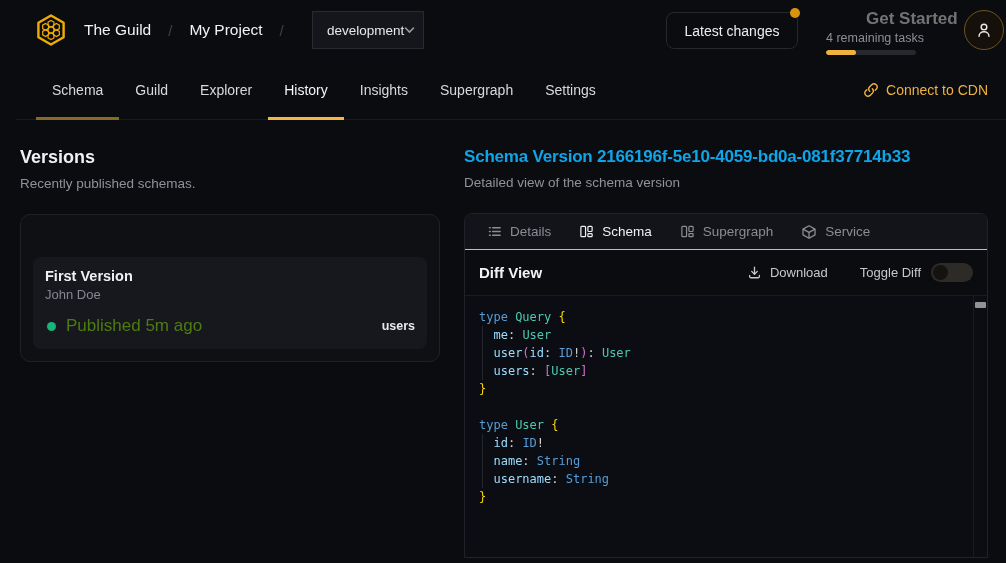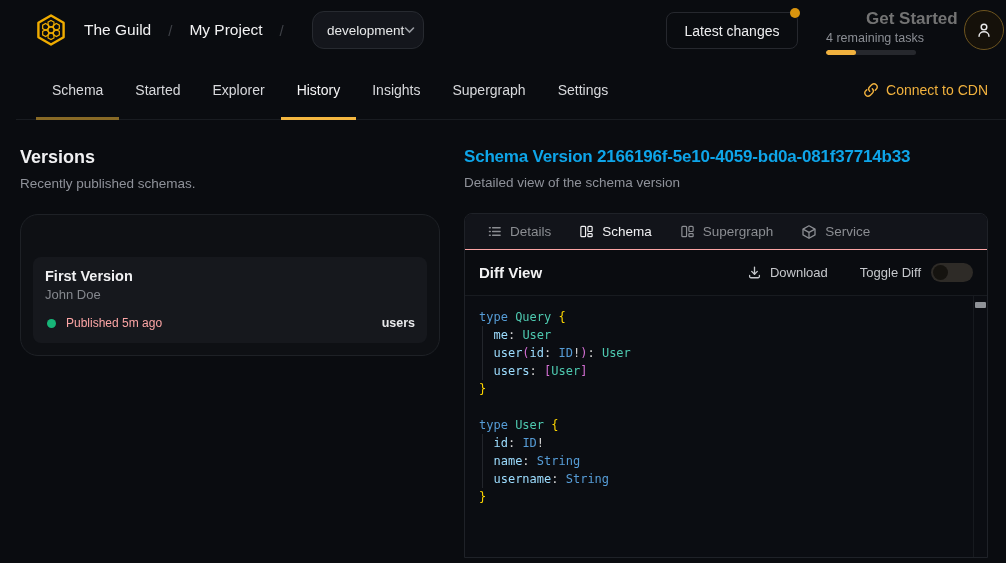--- a/index.html
+++ b/index.html
@@ -5,21 +5,21 @@
   html,body{margin:0;padding:0;background:#0a0c10;}
   body{font-family:"Liberation Sans",sans-serif;color:#ededef;-webkit-font-smoothing:antialiased;}
   .screen{position:relative;width:1006px;height:563px;overflow:hidden;background:#0a0c10;padding-left:16px;}
 
   
   .app-header{position:relative;height:60px;}
   .logo{position:absolute;left:18px;top:13px;width:34px;height:34px;cursor:pointer;}
   .breadcrumb{position:absolute;left:68px;top:0;height:60px;display:flex;align-items:center;gap:17px;font-size:15.5px;}
   .crumb{color:#f2f2f3;font-weight:500;cursor:pointer;}
   .sep{color:#3e4147;font-size:15px;}
-  .target-select{position:absolute;left:296px;top:11px;width:112px;height:38px;background:#14161c;border:1px solid #272a30;border-radius:12px;color:#e8e9ea;font-size:13.5px;display:flex;align-items:center;justify-content:space-between;padding:0 12px 0 14px;cursor:pointer;font-family:inherit;box-sizing:border-box;}
+  .target-select{position:absolute;left:296px;top:11px;width:112px;height:38px;background:#14161c;border:1px solid #272a30;border-radius:0;color:#e8e9ea;font-size:13.5px;display:flex;align-items:center;justify-content:space-between;padding:0 12px 0 14px;cursor:pointer;font-family:inherit;box-sizing:border-box;}
   .latest{position:absolute;left:630px;top:12px;width:132px;height:37px;background:transparent;border:1px solid #26282e;border-radius:8px;color:#ededef;font-size:14px;cursor:pointer;font-family:inherit;margin-left:20px;}
   .notif-dot{position:absolute;top:-5px;right:-3px;width:10px;height:10px;border-radius:50%;background:#d9940e;}
   .get-started{position:absolute;left:810px;top:9px;cursor:pointer;}
   .gs-title{font-size:17px;font-weight:600;color:#737373;margin-left:40px;}
   .gs-sub{font-size:12.5px;color:#8b8e94;margin-top:2px;}
   .gs-bar{margin-top:5px;width:90px;height:5px;border-radius:3px;background:#26282d;overflow:hidden;}
   .gs-fill{height:100%;background:#f0b13e;border-radius:3px;}
   .avatar{position:absolute;left:948px;top:10px;width:40px;height:40px;border-radius:50%;border:1px solid #6e551f;background:#15110a;display:flex;align-items:center;justify-content:center;cursor:pointer;box-sizing:border-box;}
 
   
@@ -32,27 +32,27 @@
   .cdn-link{position:absolute;right:34px;top:0;height:60px;display:flex;align-items:center;gap:7px;color:#f0b13e;font-size:14px;cursor:pointer;text-decoration:none;}
 
   
   .col-left{position:absolute;left:20px;top:120px;width:420px;}
   .col-right{position:absolute;left:464px;top:120px;width:524px;}
   .panel-title{margin:27px 0 0;font-size:18px;font-weight:700;color:#f0f0f2;}
   .detail-title{margin:27px 0 0;font-size:17px;font-weight:700;color:#0ea5e9;letter-spacing:-0.2px;}
   .panel-sub{margin:8px 0 0;font-size:13.5px;color:#8f929a;}
 
   
-  .versions-card{margin-top:23px;background:#0e1014;border:1px solid #1e2126;border-radius:18px;padding:42px 12px 12px;box-sizing:border-box;}
+  .versions-card{margin-top:23px;background:#0e1014;border:1px solid #1e2126;border-radius:10px;padding:42px 12px 12px;box-sizing:border-box;}
   .version-item{background:#16181d;border-radius:8px;padding:11px 12px 13px;cursor:pointer;}
   .vi-name{font-size:14.5px;font-weight:600;color:#f0f0f2;}
   .vi-author{font-size:13px;color:#85888e;margin-top:3px;}
   .vi-row{display:flex;align-items:center;margin-top:14px;}
   .vi-dot{width:9px;height:9px;border-radius:50%;background:#17b578;margin-left:2px;flex:none;}
-  .vi-status{font-size:12px;color:#fca5a5;margin-left:10px;}
+  .vi-status{font-size:17px;color:#4d7c0f;margin-left:10px;}
   .vi-service{margin-left:auto;font-size:12.5px;font-weight:700;color:#e8e9eb;}
 
   
   .detail-card{margin-top:23px;border:1px solid #1f2228;border-radius:8px 8px 0 0;height:345px;display:flex;flex-direction:column;overflow:hidden;background:#0b0d12;box-sizing:border-box;}
   .detail-tabs{height:36px;background:#12141a;border-bottom:1px solid #fca5a5;display:flex;align-items:center;padding-left:22px;gap:28px;flex:none;box-sizing:border-box;}
   .detail-tab{display:flex;align-items:center;gap:8px;background:none;border:none;color:#8b8d92;font-size:13.5px;cursor:pointer;font-family:inherit;padding:0;}
   .detail-tab.active{color:#f0f0f2;}
   .detail-tab .ic{display:flex;align-items:center;}
   .diff-header{height:46px;border-bottom:1px solid #181b20;display:flex;align-items:center;padding:0 14px;flex:none;background:#0a0c10;box-sizing:border-box;}
   .diff-title{font-size:15px;font-weight:700;color:#f2f2f3;}
@@ -128,21 +128,21 @@
       </span>
     </div>
   </header>
 
   <nav class="primary-nav">
     <div class="nav-tabs">
         <button class="nav-tab dim">
           <span>Schema</span>
         </button>
         <button class="nav-tab">
-          <span>Started</span>
+          <span>Guild</span>
         </button>
         <button class="nav-tab">
           <span>Explorer</span>
         </button>
         <button class="nav-tab active">
           <span>History</span>
         </button>
         <button class="nav-tab">
           <span>Insights</span>
         </button>

